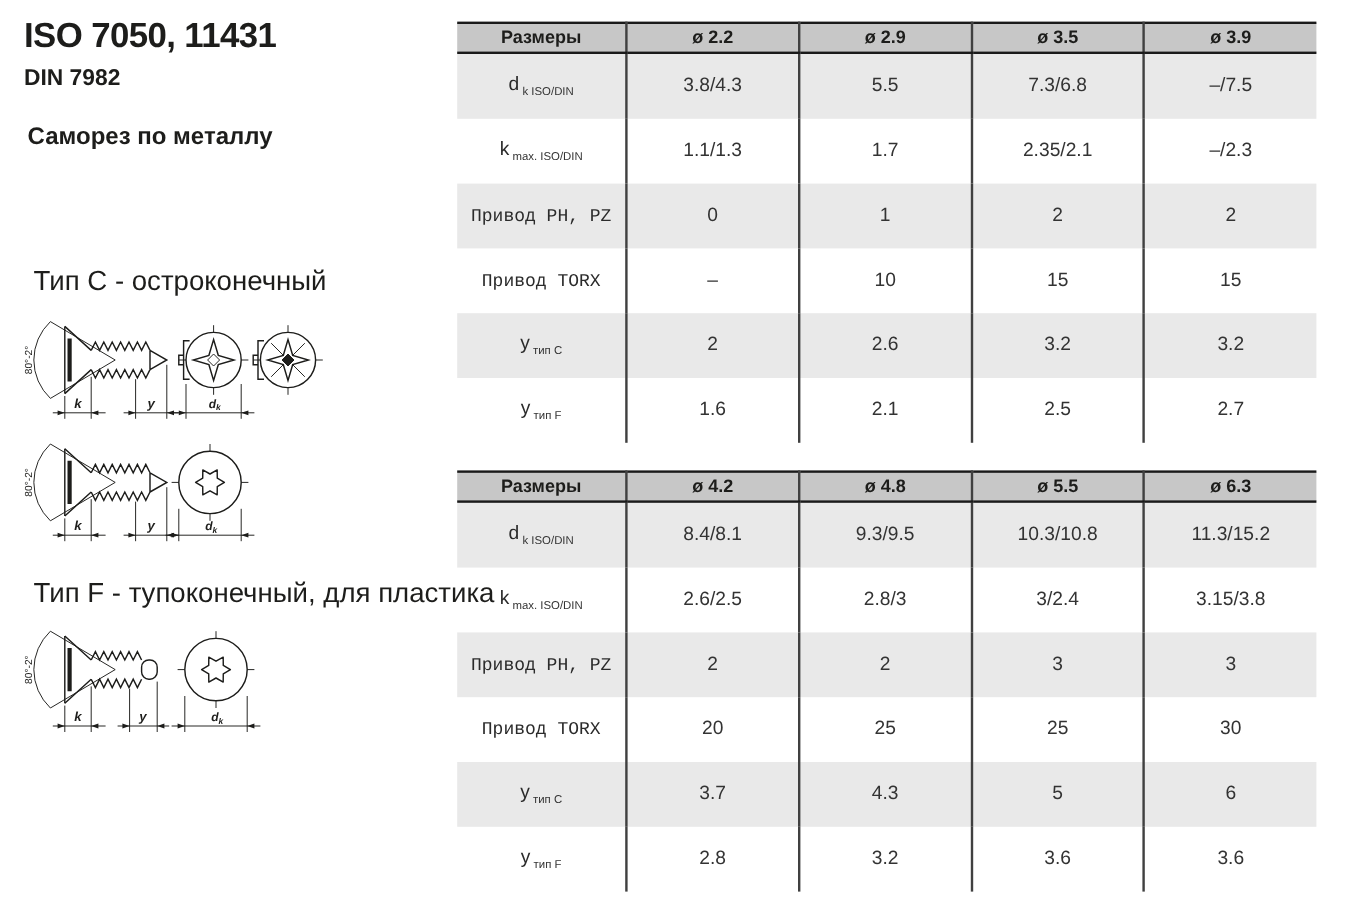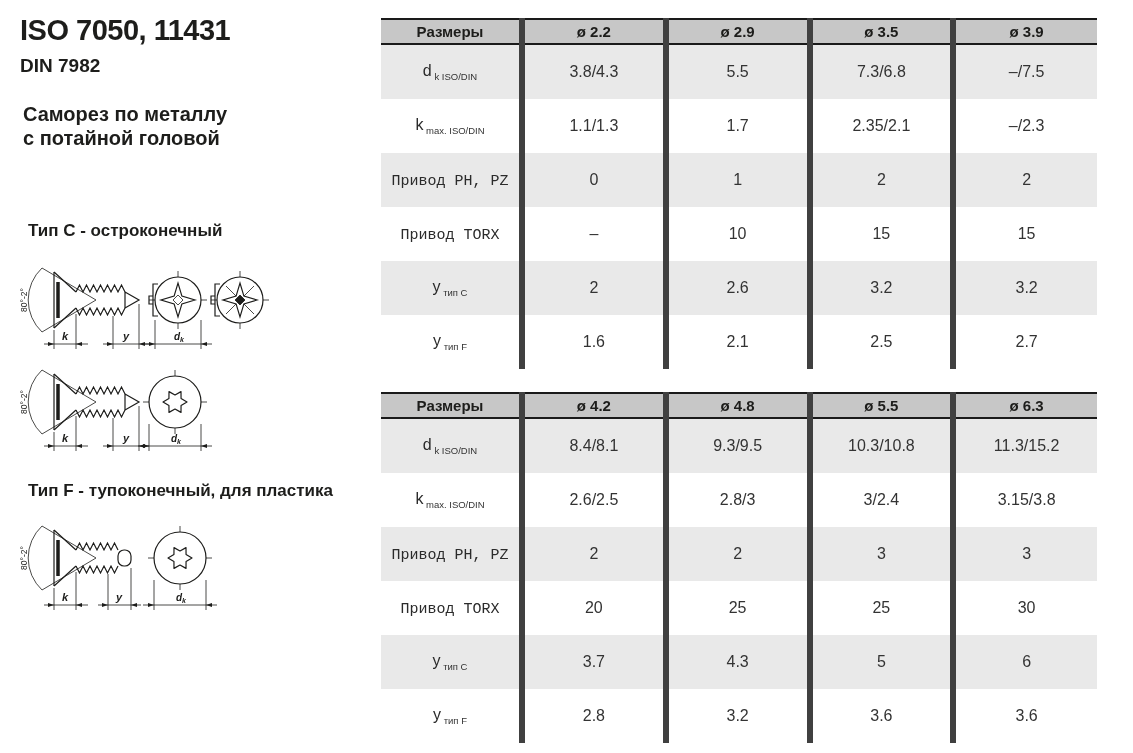--- a/index.html
+++ b/index.html
@@ -8,21 +8,21 @@
     font-family:"Liberation Sans","DejaVu Sans",sans-serif;color:#262626;
     overflow:hidden;
   }
   .abs{position:absolute;}
 
   
   .page-title{left:20px;top:14px;font-size:29px;font-weight:bold;letter-spacing:-0.5px;color:#1d1d1b;}
   .page-subtitle{left:20px;top:55px;font-size:19px;font-weight:bold;color:#1d1d1b;}
   .product-name{left:23px;top:102px;font-size:20px;font-weight:bold;line-height:24px;color:#1d1d1b;}
   .product-desc{left:23px;top:158px;font-size:14px;line-height:23px;color:#333;}
-  .type-heading{font-size:17px;font-weight:bold;color:#1d1d1b;}
+  .type-heading{font-size:23px;font-weight:normal;color:#1d1d1b;}
   .type-c{left:28px;top:221px;}
   .type-f{left:28px;top:481px;}
 
   
   .drawing{stroke:#1d1d1b;fill:none;}
   .drawing text{stroke:none;fill:#1d1d1b;}
   .thin{stroke-width:0.8;}
   .med{stroke-width:1.2;}
   .thick{stroke-width:3.5;}
   .dim-label{font-style:italic;font-weight:bold;font-size:11px;}
@@ -33,35 +33,34 @@
   .spec-table{left:381px;width:716px;}
   .t1{top:18px;}
   .t2{top:392px;}
   table{border-collapse:collapse;width:716px;table-layout:fixed;}
   col.c0{width:141px;} col.cn{width:143.75px;}
   th{
     background:#c7c7c7;height:23px;font-size:15px;font-weight:bold;color:#1d1d1b;
     border-top:2px solid #1a1a1a;border-bottom:2.5px solid #1a1a1a;text-align:center;padding:0;
   }
   td{height:54px;font-size:16px;text-align:center;color:#333;padding:0;}
-  th:not(:last-child),td:not(:last-child){border-right:6px solid #404040;}
+  th:not(:last-child),td:not(:last-child){border-right:2px solid #404040;}
   tbody tr:nth-child(odd) td{background:#e9e9e9;}
   .lbl-main{font-size:16px;color:#2b2b2b;}
   .lbl-sub{font-size:9.5px;}
   .lbl-word{font-size:15px;color:#2b2b2b;font-family:Liberation Mono, monospace;}
 </style>
 </head>
 <body>
 
 <div class="abs page-title">ISO 7050, 11431</div>
 <div class="abs page-subtitle">DIN 7982</div>
 
 <div class="abs product-name">
   <div>Саморез по металлу</div>
-  <div>с потайной головой</div>
 </div>
 
 <div class="abs product-desc">
 </div>
 
 <div class="abs type-heading type-c">Тип C - остроконечный</div>
 
 <svg class="abs drawing" style="left:8px;top:258px;" width="262" height="100" viewBox="0 0 262 100">
 
   <g>

